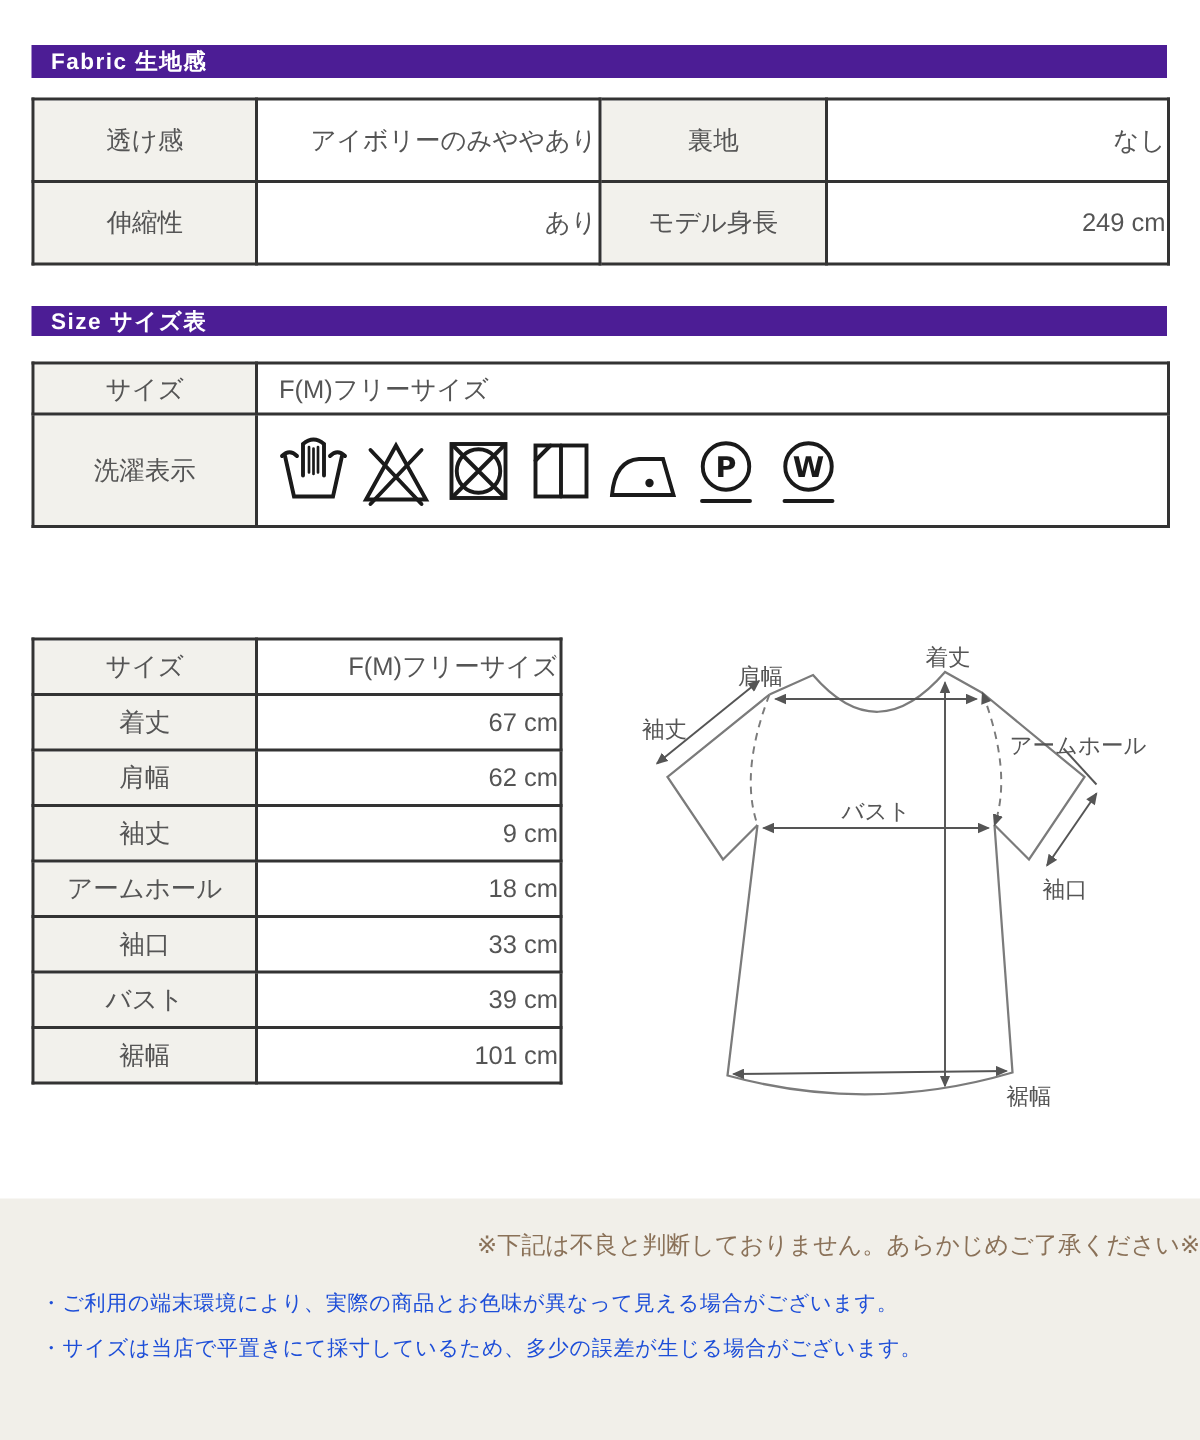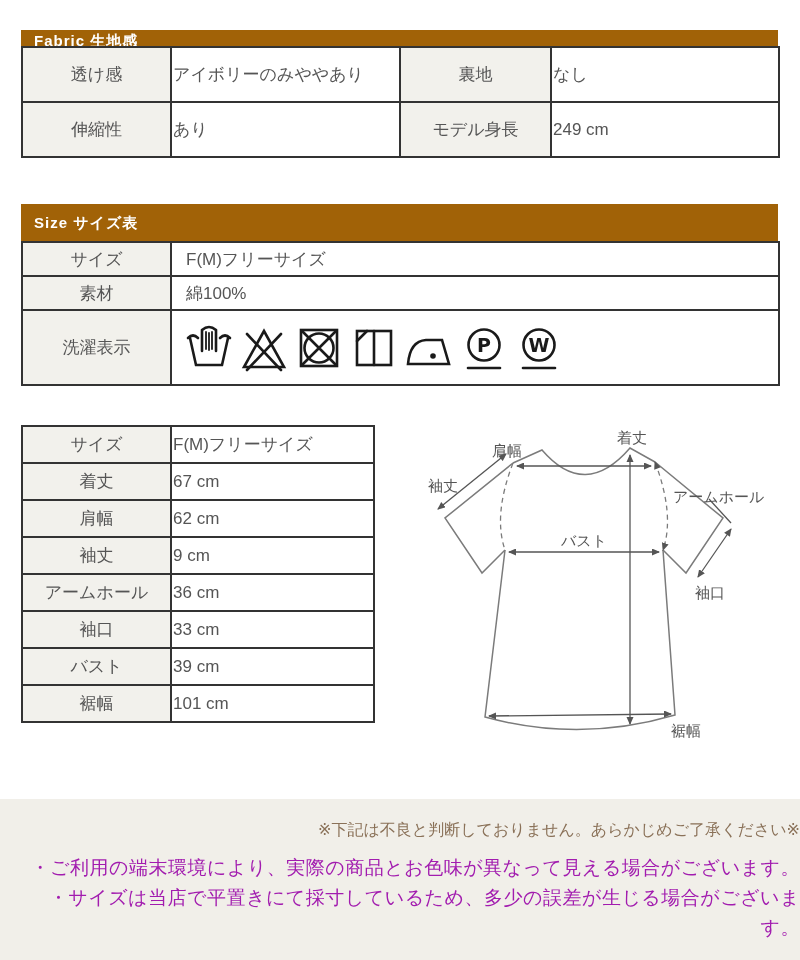--- a/index.html
+++ b/index.html
@@ -1,32 +1,32 @@
 <!DOCTYPE html>
 <html><head>
 <meta charset="utf-8">
 <style>
   html,body{margin:0;padding:0;background:#fff;}
   #page{position:relative;width:800px;height:960px;background:#fff;overflow:hidden;
         font-family:"Liberation Sans","DejaVu Sans",sans-serif;}
 
-  .section-bar{position:absolute;left:21px;width:757px;background:#a16207;color:#fff;
+  .section-bar{position:absolute;left:21px;width:757px;background:#4c1d95;color:#fff;
                font-weight:bold;font-size:15px;letter-spacing:1px;display:flex;
                align-items:center;padding-left:13px;box-sizing:border-box;}
   #fabric-bar{top:30px;height:22px;}
-  #size-bar{top:204px;height:38px;}
+  #size-bar{top:204px;height:20px;}
 
   table{border-collapse:collapse;table-layout:fixed;position:absolute;background:#fff;}
   td{border:2px solid #333;color:#555;font-size:17px;vertical-align:middle;
      overflow:hidden;white-space:nowrap;}
   .hcell{background:#f2f1ec;text-align:center;}
-  .vcell-c{text-align:left;border-radius:18px;}
+  .vcell-c{text-align:right;border-radius:18px;}
   .vcell-l{text-align:left;padding-left:14px;}
 
-  #fabric-table{left:21px;top:46px;width:757px;}
+  #fabric-table{left:21px;top:65px;width:757px;}
   #fabric-table tr{height:55px;}
 
   #size-info-table{left:21px;top:241px;width:757px;}
   #size-info-table tr.r-small{height:34px;}
   #size-info-table tr.r-care{height:75px;}
   .care-icons{display:flex;align-items:center;gap:5px;padding-left:11px;}
   .care-icons svg{display:block;}
 
   #measure-table{left:21px;top:425px;width:352px;}
   #measure-table tr{height:37px;}
@@ -34,21 +34,21 @@
   #diagram{position:absolute;left:395px;top:425px;}
   .shirt{stroke:#7b7b7b;stroke-width:1.5;fill:none;}
   .shirt-dash{stroke:#7b7b7b;stroke-width:1.3;fill:none;stroke-dasharray:5,4;}
   .meas{stroke:#555;stroke-width:1.3;fill:none;}
   .dlabel{fill:#555;font-size:15px;font-family:"Liberation Sans","DejaVu Sans",sans-serif;}
 
   #notice{position:absolute;left:0;top:799px;width:800px;height:161px;background:#f1efe9;
           box-sizing:border-box;padding-top:21px;}
   #notice-title{text-align:right;color:#8a7158;font-size:16px;}
   #notice-items{margin-top:12px;padding-left:27px;}
-  .notice-item{color:#a21caf;font-size:19px;line-height:30px;letter-spacing:0.5px;text-align:right;}
+  .notice-item{color:#1d4ed8;font-size:14px;line-height:30px;letter-spacing:0.5px;}
 
   .care{stroke:#1a1a1a;stroke-width:2.6;fill:none;stroke-linecap:round;}
   .care-fill{fill:#1a1a1a;stroke:none;}
   .care-letter{fill:#1a1a1a;font-size:19px;font-weight:bold;
                font-family:"DejaVu Sans","Liberation Sans",sans-serif;}
 </style>
 </head>
 <body>
 
 <div id="page">
@@ -83,24 +83,20 @@
   <table id="size-info-table">
     <colgroup>
         <col style="width:149px">
         <col style="width:608px">
       </colgroup>
     <tbody>
         <tr class="r-small">
       <td class="hcell">サイズ</td>
       <td class="vcell-l">F(M)フリーサイズ</td>
     </tr>
-    <tr class="r-small">
-      <td class="hcell">素材</td>
-      <td class="vcell-l">綿100%</td>
-    </tr>
     <tr class="r-care">
       <td class="hcell">洗濯表示</td>
       <td>
         <div class="care-icons">
 
           <svg width="50" height="48" viewBox="0 0 48 48">
             <path class="care" d="M5,14 L11,41 L37,41 L43,14"></path>
             <path class="care" d="M3,14 Q8,9 13,14"></path>
             <path class="care" d="M35,14 Q40,9 45,14"></path>
             <path class="care" d="M17,27 L17,6 Q24,0 31,6 L31,27"></path>
@@ -163,21 +159,21 @@
     <tr>
       <td class="hcell">肩幅</td>
       <td class="vcell-c">62 cm</td>
     </tr>
     <tr>
       <td class="hcell">袖丈</td>
       <td class="vcell-c">9 cm</td>
     </tr>
     <tr>
       <td class="hcell">アームホール</td>
-      <td class="vcell-c">36 cm</td>
+      <td class="vcell-c">18 cm</td>
     </tr>
     <tr>
       <td class="hcell">袖口</td>
       <td class="vcell-c">33 cm</td>
     </tr>
     <tr>
       <td class="hcell">バスト</td>
       <td class="vcell-c">39 cm</td>
     </tr>
     <tr>

